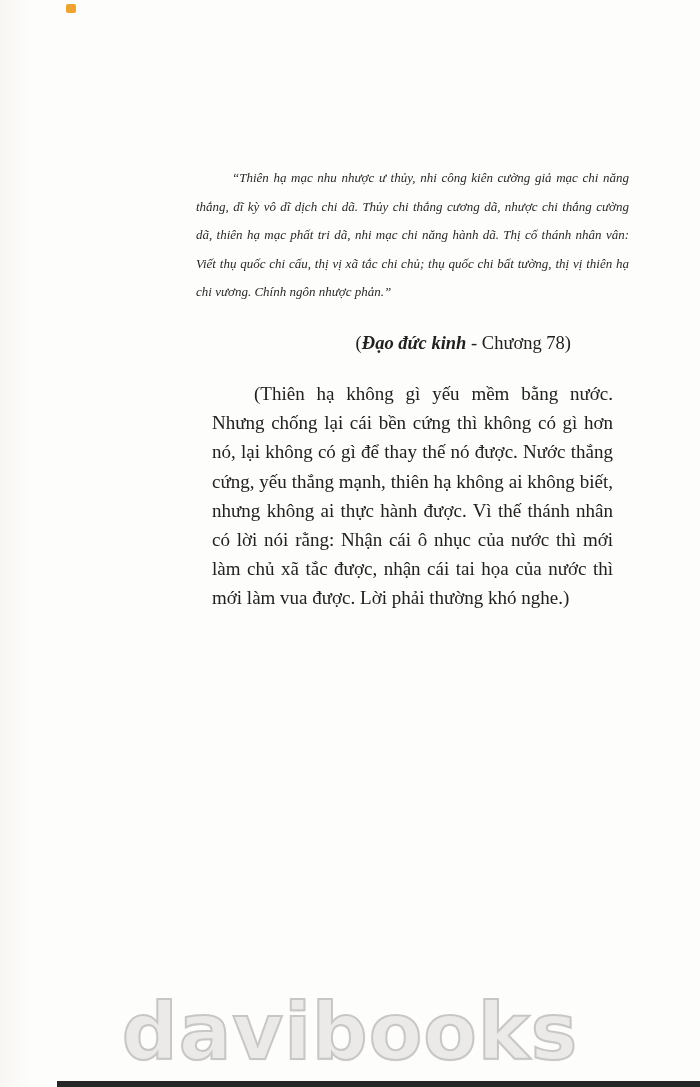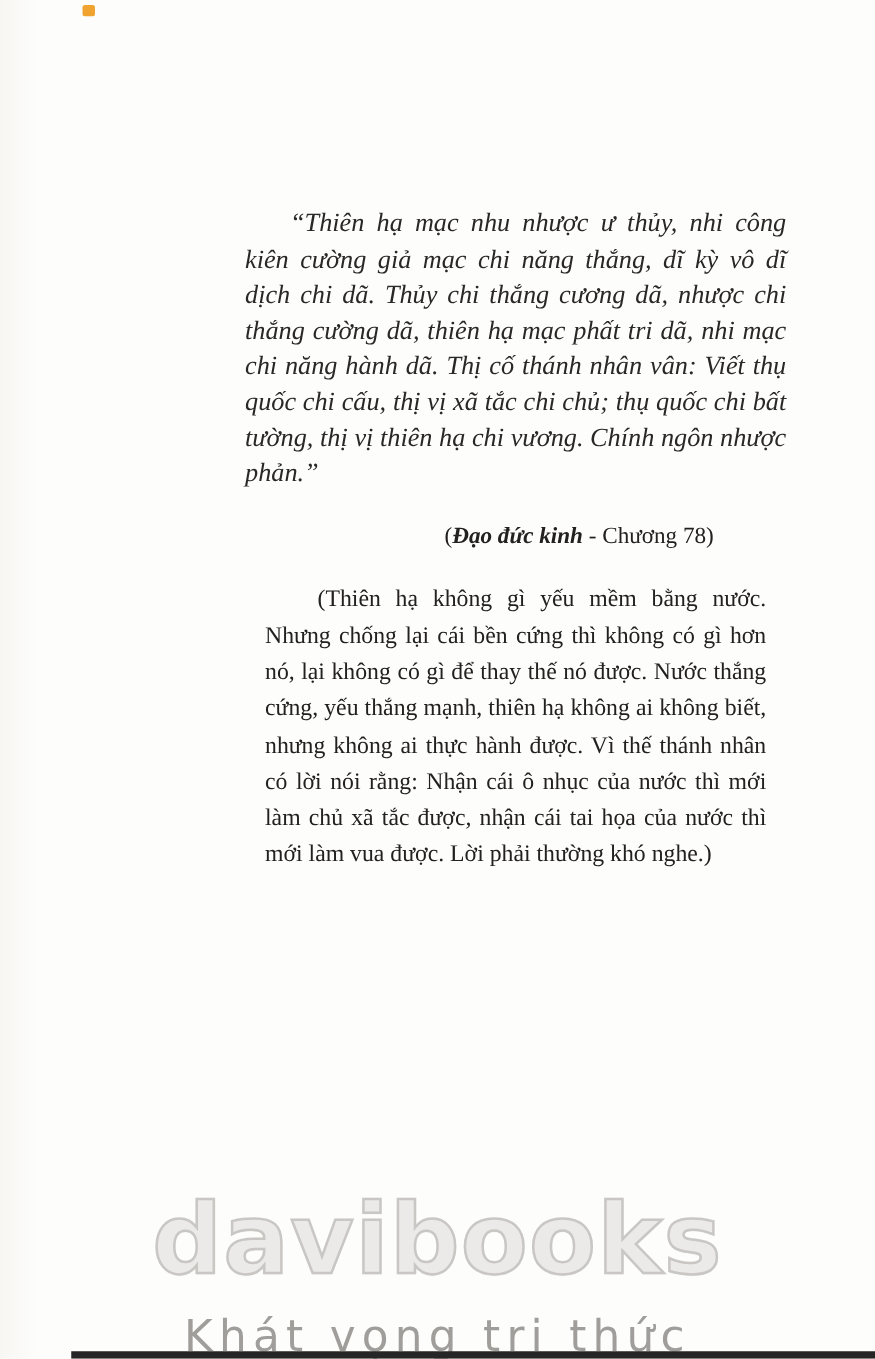--- a/index.html
+++ b/index.html
@@ -31,21 +31,21 @@
   .text-block {
     position: absolute;
     left: 196px;
     top: 164px;
     width: 433px;
     color: #23211f;
   }
   .quote {
     margin: 0;
     font-style: italic;
-    font-size: 21px;
+    font-size: 13px;
     line-height: 28.6px;
     text-align: justify;
     text-indent: 36px;
     color: #2a2825;
   }
   .attribution {
     margin-top: 26px;
     text-align: right;
     padding-right: 58px;
     font-size: 18.5px;
@@ -74,20 +74,21 @@
   }
   .wm-logo {
     font-family: "DejaVu Sans", sans-serif;
     font-size: 78px;
     font-weight: bold;
     line-height: 1.05;
     letter-spacing: 1px;
     color: #eceae8;
     -webkit-text-stroke: 2px #c9c7c4;
     text-shadow: 0 1px 1px #d8d6d3;
+    margin-top: 40px;
   }
   .wm-tagline {
     font-family: "DejaVu Sans", sans-serif;
     font-size: 35px;
     color: #a09e9b;
     letter-spacing: 5px;
     margin-top: 16px;
   }
   .bottom-bar {
     position: absolute;

